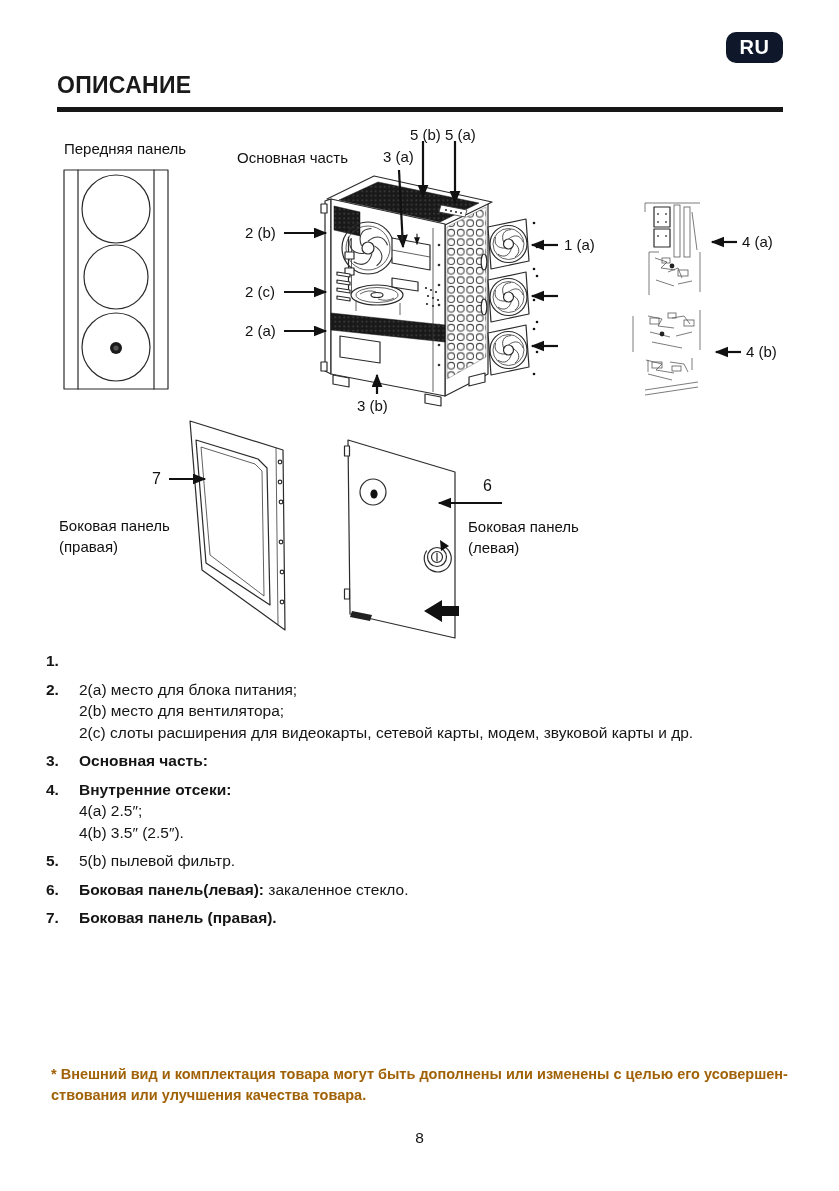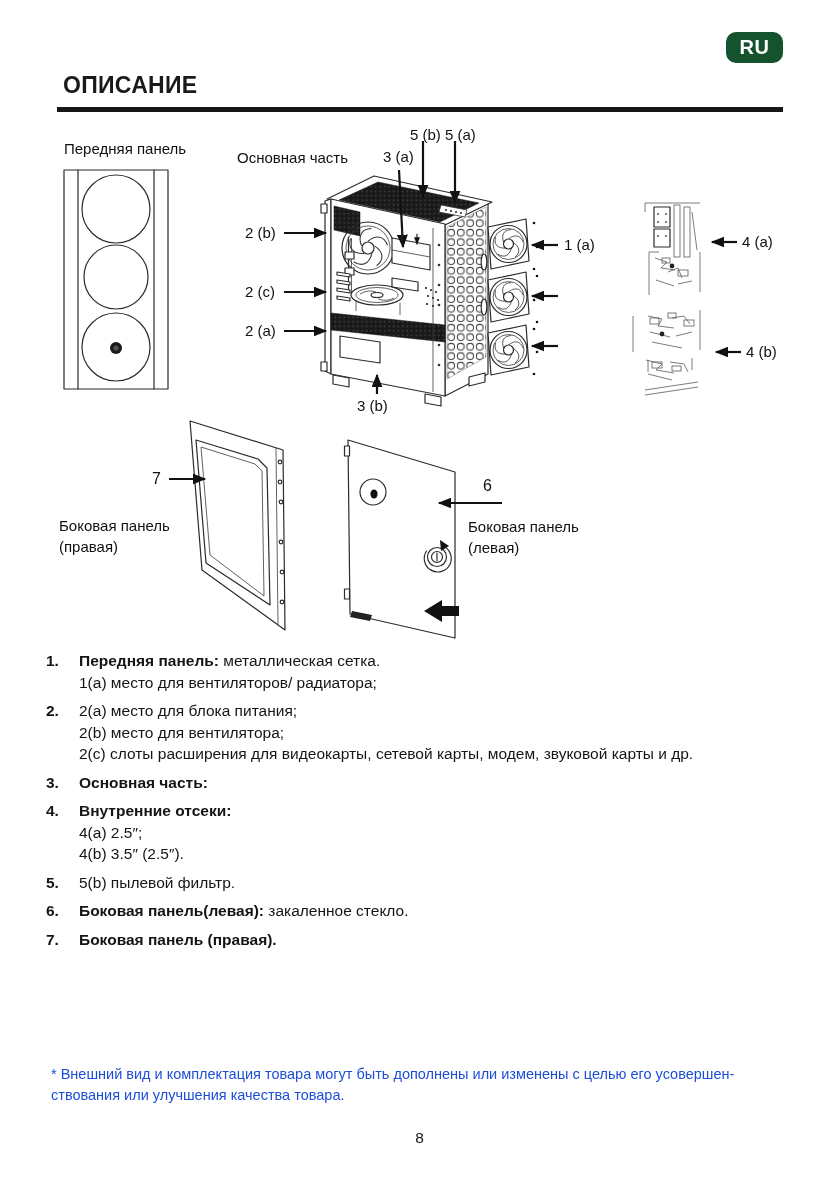--- a/index.html
+++ b/index.html
@@ -1,29 +1,29 @@
 <!DOCTYPE html>
 <html lang="ru"><head>
 <meta charset="utf-8">
 <style>
   html,body{margin:0;padding:0;background:#fff;}
   .page{position:relative;width:839px;height:1191px;background:#fff;overflow:hidden;
         font-family:"Liberation Sans","DejaVu Sans",sans-serif;color:#1a1a1a;}
-  .ru-badge{position:absolute;left:726px;top:32px;width:57px;height:31px;background:#14532d;
+  .ru-badge{position:absolute;left:726px;top:32px;width:57px;height:31px;background:#0f172a;
         border-radius:10px;color:#fff;font-weight:bold;font-size:20px;display:flex;
         align-items:center;justify-content:center;letter-spacing:.5px;}
-  .title{position:absolute;left:63px;top:72px;font-size:23px;font-weight:bold;letter-spacing:.3px;}
+  .title{position:absolute;left:57px;top:72px;font-size:23px;font-weight:bold;letter-spacing:.3px;}
   .rule{position:absolute;left:57px;top:107px;width:726px;height:5px;background:#171717;}
   .art{position:absolute;left:0;top:0;width:839px;height:650px;}
   .dlabel{position:absolute;font-size:15px;line-height:18px;color:#111;white-space:nowrap;}
   .list{position:absolute;left:46px;top:650px;width:745px;font-size:15.5px;line-height:21.5px;color:#151515;}
   .li{display:flex;margin-bottom:7px;}
   .num{width:33px;flex:none;font-weight:bold;}
   .b{font-weight:bold;}
-  .footnote{position:absolute;left:51px;top:1064px;width:745px;font-size:14.5px;line-height:21px;color:#1d4ed8;}
+  .footnote{position:absolute;left:51px;top:1064px;width:745px;font-size:14.5px;line-height:21px;color:#a16207;font-weight:bold;}
   .pagenum{position:absolute;left:0;top:1129px;width:839px;text-align:center;font-size:15.5px;color:#151515;}
   svg .ln{stroke:#2b2b2b;fill:none;stroke-width:1.2;stroke-linejoin:round;stroke-linecap:round;}
   svg .lnw{stroke:#2b2b2b;fill:#fff;stroke-width:1.2;stroke-linejoin:round;}
   svg .thin{stroke:#3a3a3a;fill:none;stroke-width:.8;}
   svg .arr{stroke:#111;stroke-width:2.2;fill:none;marker-end:url(#ah);}
   svg .nz{stroke:#5a5a5a;fill:none;stroke-width:.8;}
 </style>
 </head>
 <body>
 
@@ -274,24 +274,20 @@
   <div class="dlabel" style="left:152px;top:470px;font-size:16px">7</div>
   <div class="dlabel" style="left:483px;top:477px;font-size:16px">6</div>
   <div class="dlabel" style="left:59px;top:517px">Боковая панель</div>
   <div class="dlabel" style="left:59px;top:538px">(правая)</div>
   <div class="dlabel" style="left:468px;top:518px">Боковая панель</div>
   <div class="dlabel" style="left:468px;top:539px">(левая)</div>
 
   <div class="list">
     <div class="li">
       <div class="num">1.</div>
-      <div class="bd">
-        <div><span class="b">Передняя панель:</span><span> металлическая сетка.</span></div>
-        <div>1(a) место для вентиляторов/ радиатора;</div>
-      </div>
     </div>
     <div class="li">
       <div class="num">2.</div>
       <div class="bd">
         <div>2(a) место для блока питания;</div>
         <div>2(b) место для вентилятора;</div>
         <div>2(c) слоты расширения для видеокарты, сетевой карты, модем, звуковой карты и др.</div>
       </div>
     </div>
     <div class="li">

